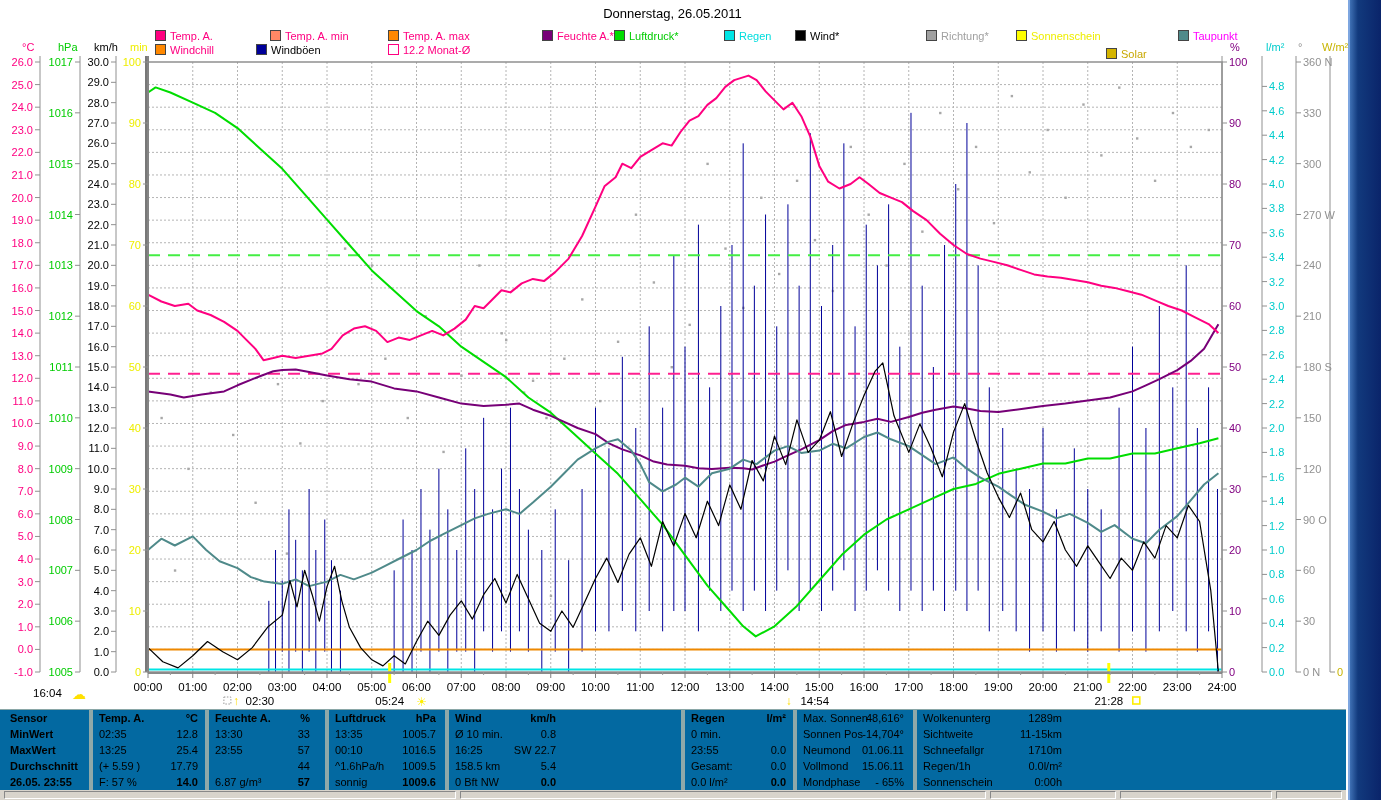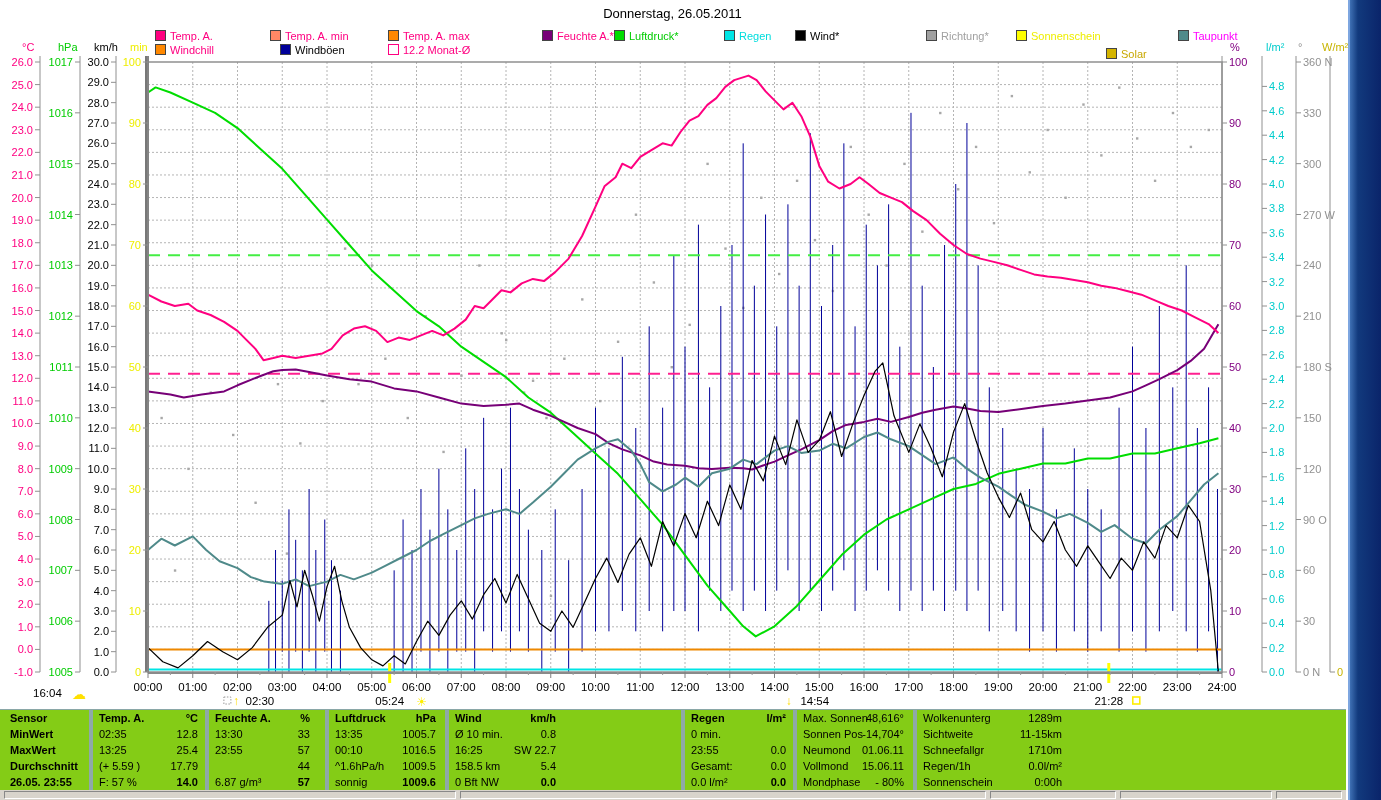--- a/index.html
+++ b/index.html
@@ -5,21 +5,21 @@
   html,body{margin:0;padding:0;background:#fff;}
   #win{position:relative;width:1381px;height:800px;background:#ffffff;overflow:hidden;
        font-family:"Liberation Sans",sans-serif;font-size:11px;color:#000;}
   #page-title{position:absolute;top:6px;left:0;width:1345px;text-align:center;font-size:13px;
        color:#000;}
   .leg-item{position:absolute;height:11px;white-space:nowrap;}
   .leg-item .sw{display:inline-block;width:9px;height:9px;vertical-align:-1px;border:1px solid #444;margin-right:4px;}
   .leg-item .lb{font-size:11px;}
   .unit-label{position:absolute;font-size:11px;white-space:nowrap;}
   #chart-svg{position:absolute;left:0;top:0;}
-  #summary-table{position:absolute;left:0;top:709px;width:1346px;height:80px;background:#84cc16;
+  #summary-table{position:absolute;left:0;top:709px;width:1346px;height:80px;background:#0369a1;
        border-top:1px solid #8aa7a7;border-bottom:1px solid #8aa7a7;}
   .tcol{position:absolute;top:0;height:80px;}
   .tcol.sep{border-left:1px solid #8fa9a9;box-shadow:-3px 0 0 #8fa9a9;}
   .trow{height:16px;line-height:16px;white-space:nowrap;overflow:visible;position:relative;}
   .trow .l{position:absolute;left:6px;}
   .trow .r{position:absolute;right:5px;}
   .b{font-weight:bold;}
   #status-bar{position:absolute;left:0;top:790px;width:1346px;height:10px;background:#d8d4cc;}
   .sseg{position:absolute;top:1px;height:6px;border:1px solid;border-color:#888 #fff #fff #888;}
   #right-edge{position:absolute;right:0;top:0;width:33px;height:800px;
@@ -37,21 +37,21 @@
       <div class="leg-item" style="left: 388px; top: 30px;"><span class="sw" style="background: rgb(255, 136, 0);"></span><span class="lb" style="color: rgb(255, 0, 128);">Temp. A. max</span></div>
       <div class="leg-item" style="left: 502px; top: 30px; margin-left: 40px;"><span class="sw" style="background: rgb(119, 0, 119);"></span><span class="lb" style="color: rgb(255, 0, 128);">Feuchte A.*</span></div>
       <div class="leg-item" style="left: 614px; top: 30px;"><span class="sw" style="background: rgb(0, 221, 0);"></span><span class="lb" style="color: rgb(0, 204, 0);">Luftdruck*</span></div>
       <div class="leg-item" style="left: 724px; top: 30px;"><span class="sw" style="background: rgb(0, 229, 229);"></span><span class="lb" style="color: rgb(0, 221, 221);">Regen</span></div>
       <div class="leg-item" style="left: 795px; top: 30px;"><span class="sw" style="background: rgb(0, 0, 0);"></span><span class="lb" style="color: rgb(0, 0, 0);">Wind*</span></div>
       <div class="leg-item" style="left: 926px; top: 30px;"><span class="sw" style="background: rgb(160, 160, 160);"></span><span class="lb" style="color: rgb(160, 160, 160);">Richtung*</span></div>
       <div class="leg-item" style="left: 1016px; top: 30px;"><span class="sw" style="background: rgb(255, 255, 0);"></span><span class="lb" style="color: rgb(238, 238, 0);">Sonnenschein</span></div>
       <div class="leg-item" style="left: 1106px; top: 30px; margin-top: 18px;"><span class="sw" style="background: rgb(212, 180, 0);"></span><span class="lb" style="color: rgb(200, 168, 0);">Solar</span></div>
       <div class="leg-item" style="left: 1178px; top: 30px;"><span class="sw" style="background: rgb(79, 138, 138);"></span><span class="lb" style="color: rgb(255, 0, 255);">Taupunkt</span></div>
       <div class="leg-item" style="left: 155px; top: 44px;"><span class="sw" style="background: rgb(255, 136, 0);"></span><span class="lb" style="color: rgb(255, 0, 128);">Windchill</span></div>
-      <div class="leg-item" style="left: 280px; top: 44px;"><span class="sw" style="background: rgb(0, 0, 153);"></span><span class="lb" style="color: rgb(0, 0, 0);">Windböen</span></div>
+      <div class="leg-item" style="left: 256px; top: 44px;"><span class="sw" style="background: rgb(0, 0, 153);"></span><span class="lb" style="color: rgb(0, 0, 0);">Windböen</span></div>
       <div class="leg-item" style="left: 388px; top: 44px;"><span class="sw" style="background: rgb(255, 255, 255); border-color: rgb(255, 0, 128);"></span><span class="lb" style="color: rgb(255, 0, 128);">12.2 Monat-Ø</span></div>
     </div>
   <div id="unit-labels">
       <span class="unit-label" style="left: 22px; top: 41px; color: rgb(255, 0, 128);">°C</span>
       <span class="unit-label" style="left: 58px; top: 41px; color: rgb(0, 204, 0);">hPa</span>
       <span class="unit-label" style="left: 94px; top: 41px; color: rgb(0, 0, 0);">km/h</span>
       <span class="unit-label" style="left: 130px; top: 41px; color: rgb(238, 238, 0);">min</span>
       <span class="unit-label" style="left: 1230px; top: 41px; color: rgb(128, 0, 128);">%</span>
       <span class="unit-label" style="left: 1266px; top: 41px; color: rgb(0, 204, 204);">l/m²</span>
       <span class="unit-label" style="left: 1298px; top: 41px; color: rgb(144, 144, 144);">°</span>
@@ -777,21 +777,21 @@
         <div class="trow">
           <span class="l">Neumond</span>
           <span class="r">01.06.11</span>
         </div>
         <div class="trow">
           <span class="l">Vollmond</span>
           <span class="r">15.06.11</span>
         </div>
         <div class="trow">
           <span class="l">Mondphase</span>
-          <span class="r">- 80%</span>
+          <span class="r">- 65%</span>
         </div>
       </div>
       <div class="tcol sep" style="left: 916px; width: 150px;">
         <div class="trow">
           <span class="l">Wolkenunterg</span>
           <span class="r">1289m</span>
         </div>
         <div class="trow">
           <span class="l">Sichtweite</span>
           <span class="r">11-15km</span>

